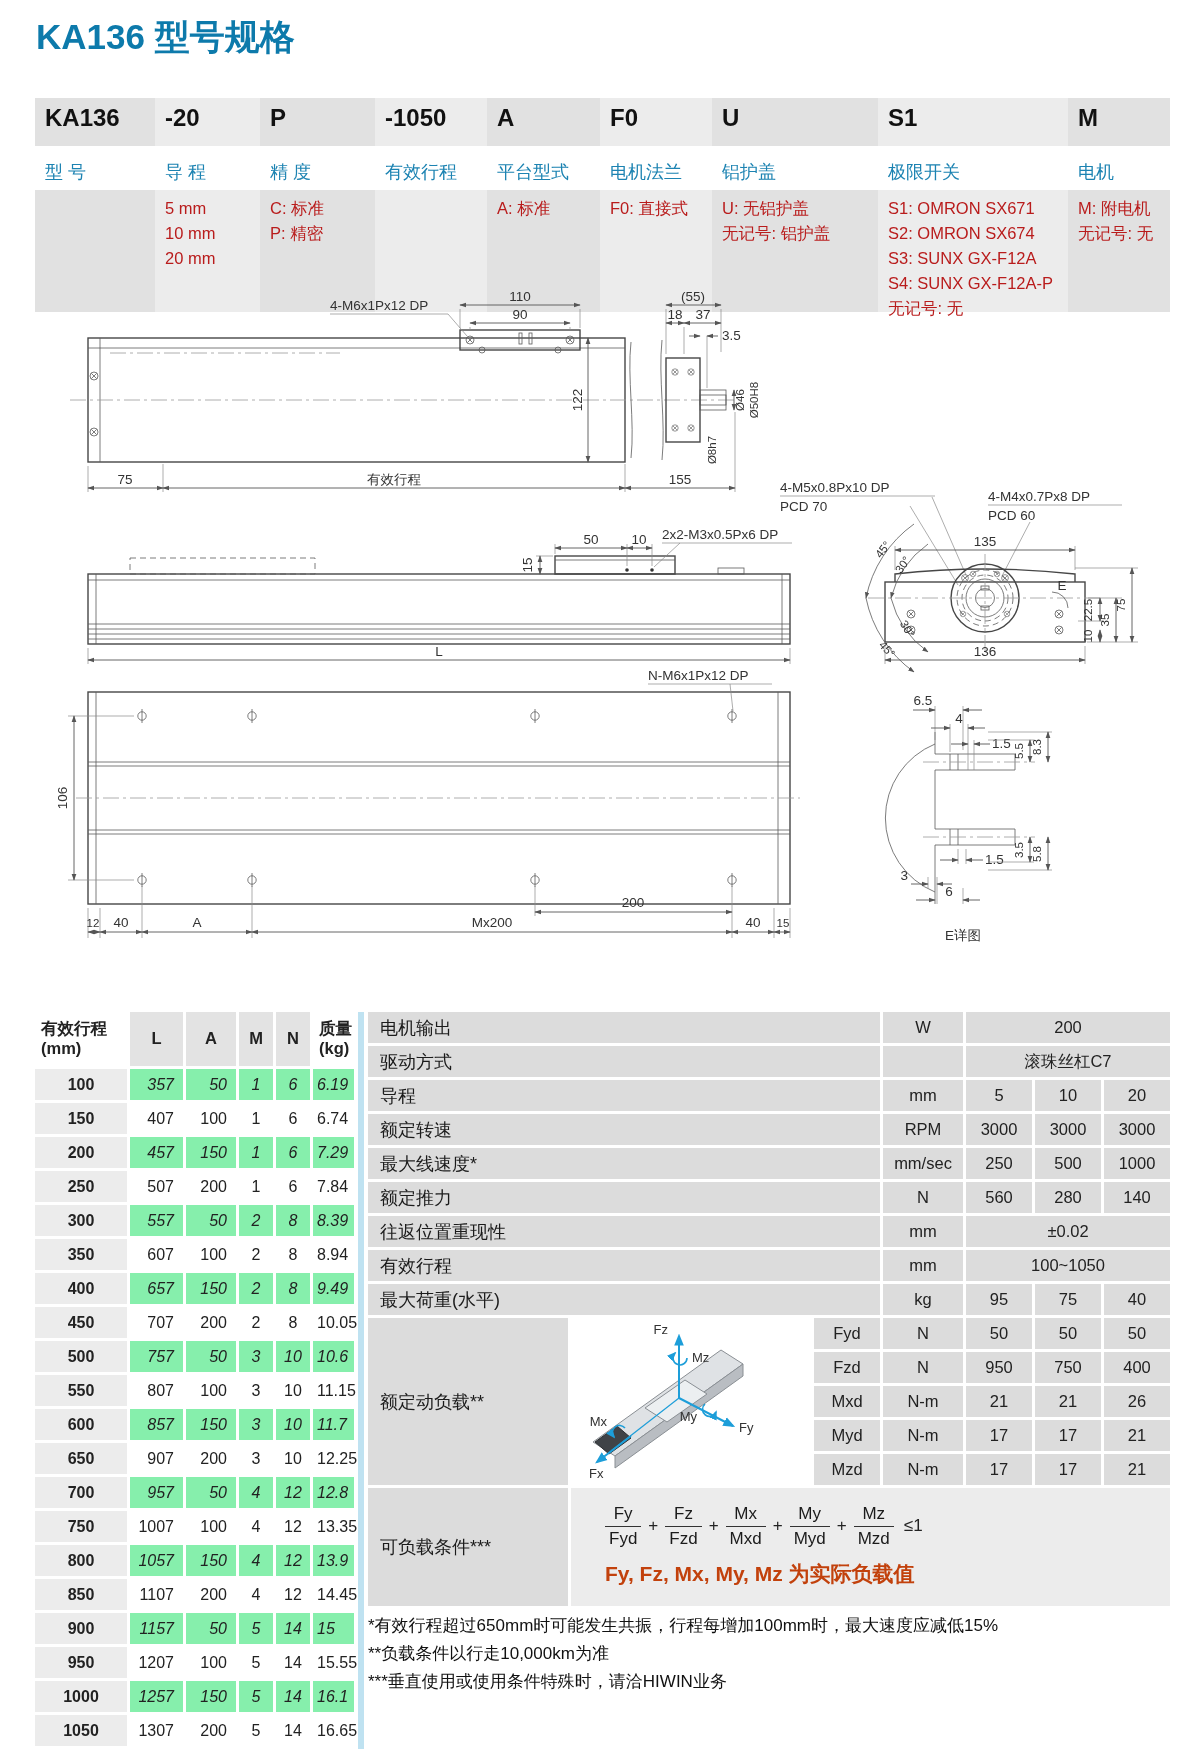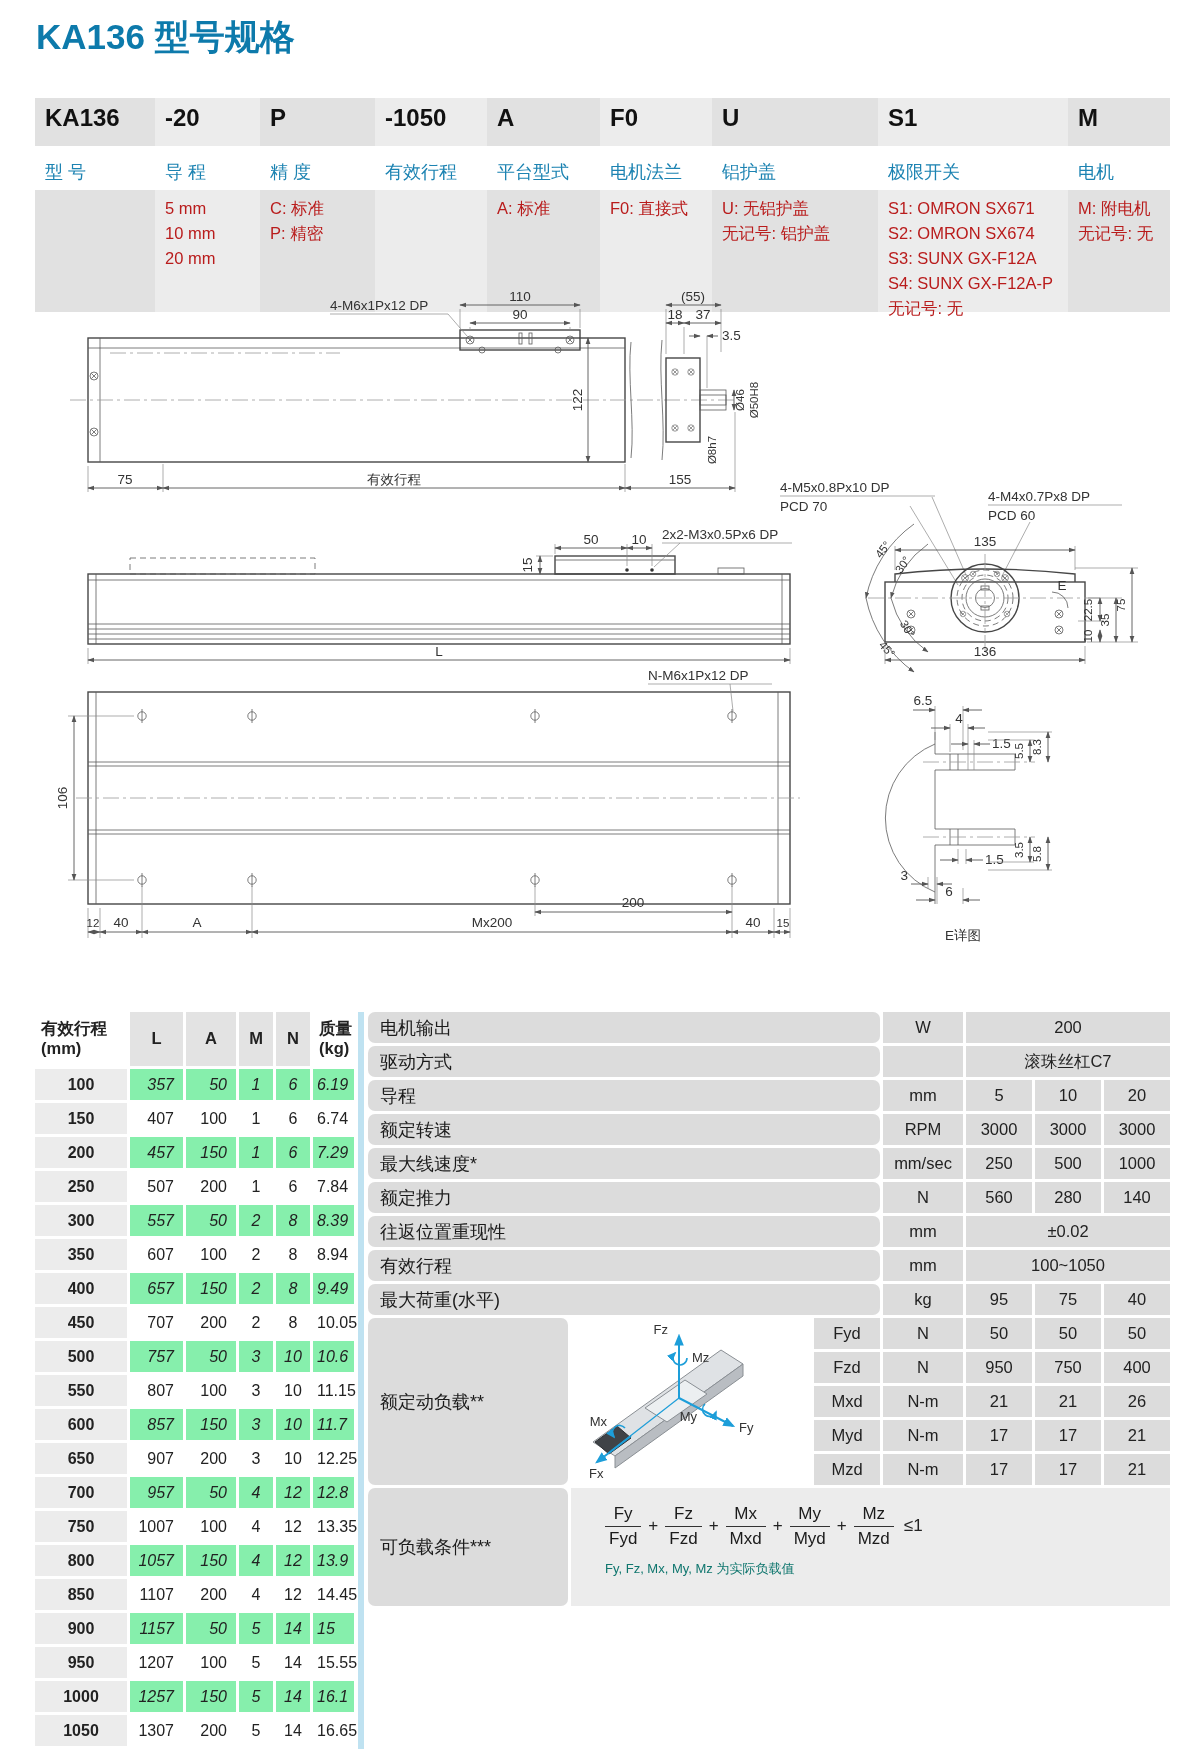--- a/index.html
+++ b/index.html
@@ -43,35 +43,35 @@
   .c0{background:#ececec;font-weight:bold;}
   .zeb{background:#86efac;font-style:italic;}
   .wht{background:#fff;}
   .col1,.col2{justify-content:flex-end;padding-right:9px;}
   .col5{justify-content:flex-start;padding-left:4px;}
 
   .blue-stripe{position:absolute;left:358px;top:1012px;width:6px;height:737px;background:#bfe2f1;}
 
   .spec-table{position:absolute;left:368px;top:1012px;width:802px;}
   .srow{display:grid;grid-template-columns:512px 80px 66px 66px 66px;gap:3px;margin-bottom:3px;}
-  .slabel{background:#dcdcdc;display:flex;align-items:center;padding-left:12px;font-size:18px;color:#1b1b1b;border-radius:7px;}
+  .slabel{background:#dcdcdc;display:flex;align-items:center;padding-left:12px;font-size:18px;color:#1b1b1b;}
   .sunit,.sval{background:#dcdcdc;display:flex;align-items:center;justify-content:center;font-size:16.5px;height:31px;}
   .span3{grid-column:span 3;}
   #dyn-block{display:grid;grid-template-columns:200px 240px auto;gap:3px;margin-bottom:3px;}
   #dyn-rows{display:grid;grid-template-columns:66px 80px 66px 66px 66px;grid-auto-rows:31px;gap:3px;}
   .img-cell{background:#fff;display:flex;align-items:center;justify-content:center;}
   #cond-block{display:grid;grid-template-columns:200px 599px;gap:3px;}
   .cond-content{background:#ececec;padding:16px 10px 10px 34px;box-sizing:border-box;height:118px;}
   .formula{display:flex;align-items:center;}
   .frac{display:inline-flex;flex-direction:column;align-items:center;font-size:17px;line-height:1.15;color:#1b1b1b;}
   .num{padding:0 4px 2px 4px;}
   .den{border-top:1.6px solid #333;padding:2px 4px 0 4px;}
   .plus{display:inline-flex;align-items:center;margin:0 7px;font-size:17px;}
   .leq{display:inline-flex;align-items:center;margin-left:10px;font-size:17px;}
-  .cond-note{margin-top:12px;font-size:13px;color:#0f766e;}
+  .cond-note{margin-top:12px;font-size:21px;color:#c2410c;font-weight:bold;}
   .notes{position:absolute;left:368px;top:1612px;width:810px;}
   .note-line{font-size:17px;line-height:28px;color:#111;white-space:nowrap;}
   text{font-family:"Liberation Sans","DejaVu Sans",sans-serif;}
 </style>
 </head>
 <body>
 
 <div class="page">
 
   <h1 class="title">KA136 型号规格</h1>
@@ -755,14 +755,19 @@
               <div class="num">Mz</div>
               <div class="den">Mzd</div>
             </div>
             <div class="leq">≤1</div>
           </div>
         <div class="cond-note">Fy, Fz, Mx, My, Mz 为实际负载值</div>
       </div>
     </div>
   </div>
 
+  <div class="notes">
+    <div class="note-line">*有效行程超过650mm时可能发生共振，行程每增加100mm时，最大速度应减低15%</div>
+    <div class="note-line">**负载条件以行走10,000km为准</div>
+    <div class="note-line">***垂直使用或使用条件特殊时，请洽HIWIN业务</div>
+  </div>
 
 </div>
 
 </body></html>

